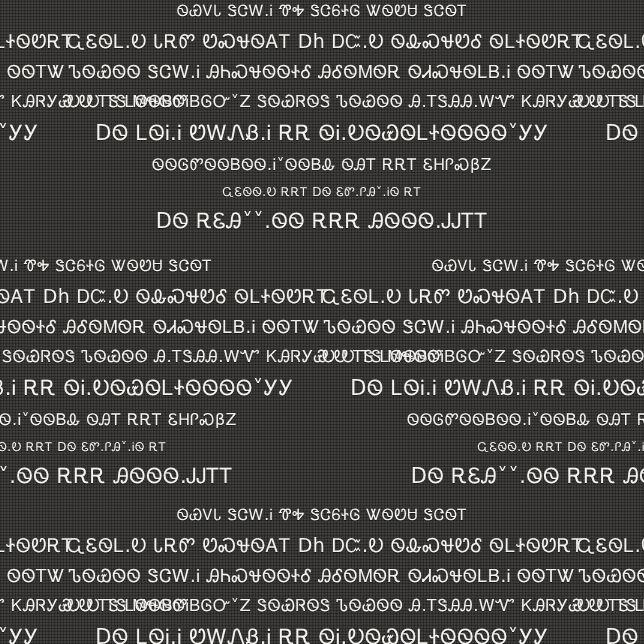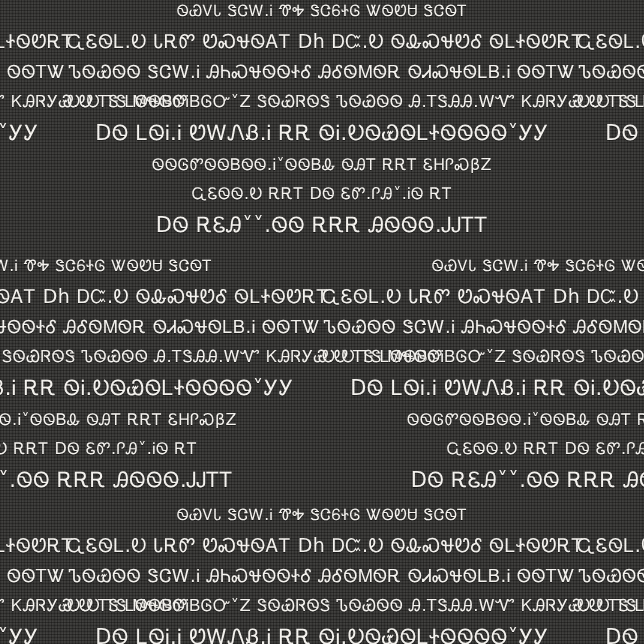--- a/index.html
+++ b/index.html
@@ -32,21 +32,21 @@
     display: block;
     line-height: 1.0;
   }
   
   .ln.s0 { font-size: 15.5px; padding-bottom: 12px; }
   .ln.s1 { font-size: 19px;   padding-bottom: 12px; }
   .ln.s2 { font-size: 18px;   padding-bottom: 13px; }
   .ln.s3 { font-size: 16.5px; padding-bottom: 13px; }
   .ln.s4 { font-size: 21px;   padding-bottom: 13px; }
   .ln.s5 { font-size: 16px; padding-bottom: 13px; }
-  .ln.s6 { font-size: 16px;   padding-bottom: 13px; }
+  .ln.s6 { font-size: 12px;   padding-bottom: 13px; }
   .ln.s7 { font-size: 21px; padding-bottom: 0; }
 
   
   #weave {
     position: absolute;
     inset: 0;
     pointer-events: none;
     background-image:
       repeating-linear-gradient(0deg, rgba(255,255,255,0.045) 0px, rgba(255,255,255,0.045) 1px, rgba(0,0,0,0.05) 1px, rgba(0,0,0,0.05) 2px),
       repeating-linear-gradient(90deg, rgba(255,255,255,0.04) 0px, rgba(255,255,255,0.04) 1px, rgba(0,0,0,0.05) 1px, rgba(0,0,0,0.05) 2px);

